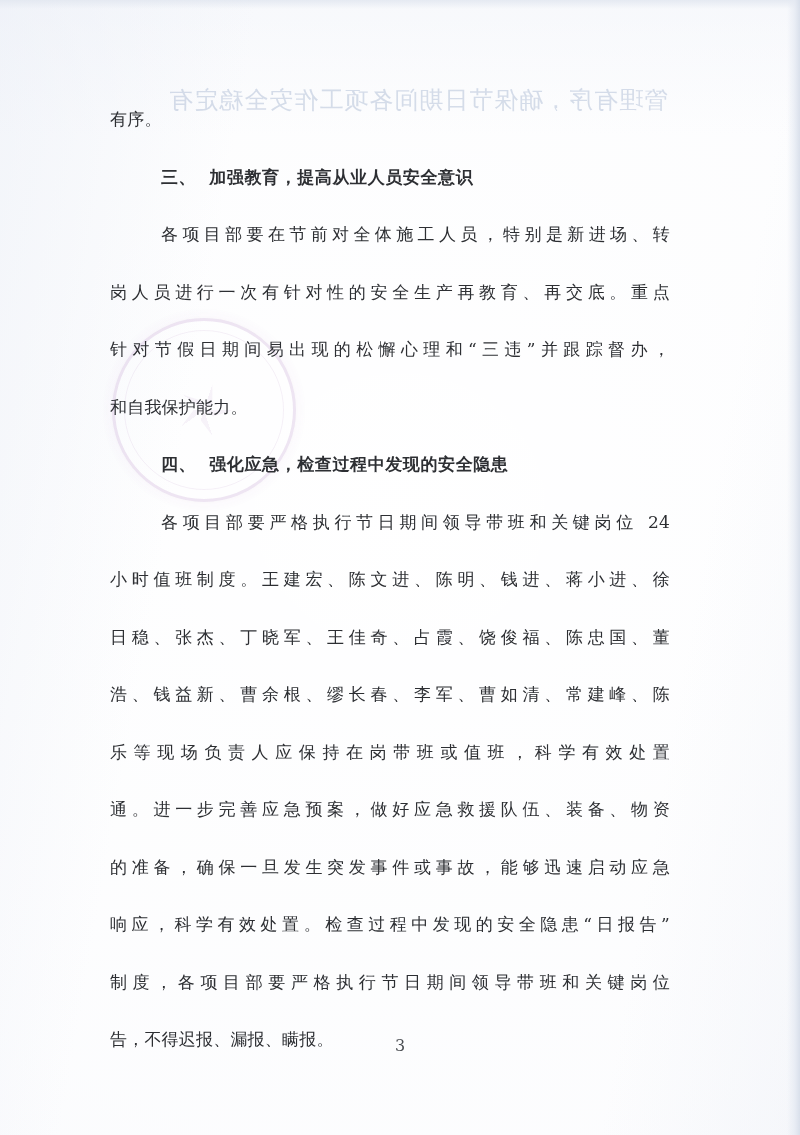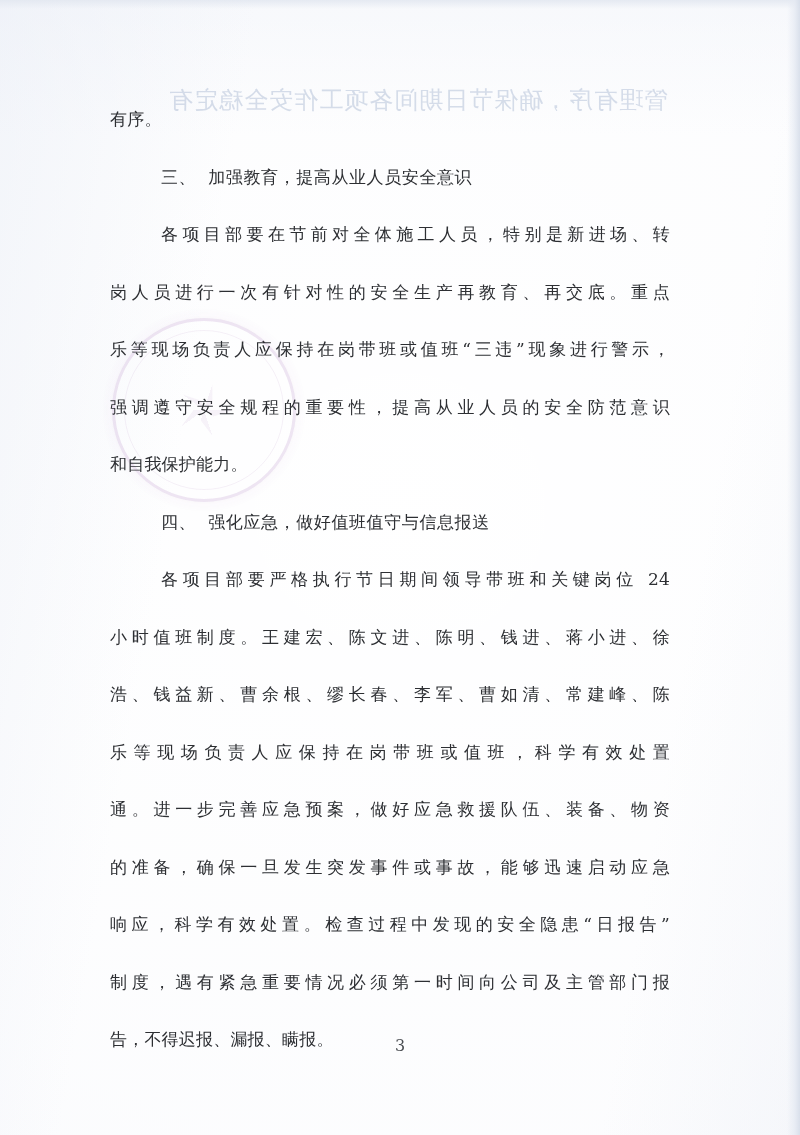--- a/index.html
+++ b/index.html
@@ -144,21 +144,21 @@
     white-space: normal;
     text-align: justify;
     text-align-last: justify;
   }
 
   .doc-line.indent {
     text-indent: 51px;
   }
 
   .doc-line.heading {
-    font-weight: 400;
+    font-weight: 700;
     letter-spacing: 0.6px;
     text-indent: 51px;
   }
 
   .page-number {
     position: absolute;
     left: 0;
     top: 1036px;
     width: 800px;
     text-align: center;
@@ -187,36 +187,36 @@
     <div>
       <div class="doc-line">有序。</div>
     </div>
 
 
     <div class="doc-line heading">三、  加强教育，提高从业人员安全意识</div>
 
     <div>
       <div class="doc-line justify indent">各项目部要在节前对全体施工人员，特别是新进场、转</div>
       <div class="doc-line justify">岗人员进行一次有针对性的安全生产再教育、再交底。重点</div>
-      <div class="doc-line justify">乐等现场负责人应保持在岗带班或值班“三违”现象进行警示，</div>
-      <div class="doc-line justify">强调遵守安全规程的重要性，提高从业人员的安全防范意识</div>
+      <div class="doc-line justify">针对节假日期间易出现的松懈心理和“三违”并跟踪督办，</div>
       <div class="doc-line">和自我保护能力。</div>
     </div>
 
-    <div class="doc-line heading">四、  强化应急，做好值班值守与信息报送</div>
+    <div class="doc-line heading">四、  强化应急，检查过程中发现的安全隐患</div>
 
     <div>
       <div class="doc-line justify indent">各项目部要严格执行节日期间领导带班和关键岗位 24</div>
       <div class="doc-line justify">小时值班制度。王建宏、陈文进、陈明、钱进、蒋小进、徐</div>
+      <div class="doc-line justify">日稳、张杰、丁晓军、王佳奇、占霞、饶俊福、陈忠国、董</div>
       <div class="doc-line justify">浩、钱益新、曹余根、缪长春、李军、曹如清、常建峰、陈</div>
       <div class="doc-line justify">乐等现场负责人应保持在岗带班或值班，科学有效处置</div>
       <div class="doc-line justify">通。进一步完善应急预案，做好应急救援队伍、装备、物资</div>
       <div class="doc-line justify">的准备，确保一旦发生突发事件或事故，能够迅速启动应急</div>
       <div class="doc-line justify">响应，科学有效处置。检查过程中发现的安全隐患“日报告”</div>
-      <div class="doc-line justify">制度，遇有紧急重要情况必须第一时间向公司及主管部门报</div>
+      <div class="doc-line justify">制度，各项目部要严格执行节日期间领导带班和关键岗位</div>
       <div class="doc-line">告，不得迟报、漏报、瞒报。</div>
     </div>
 
   </div>
 
   <div class="page-number">3</div>
 
 </div>
 
 </body></html>

